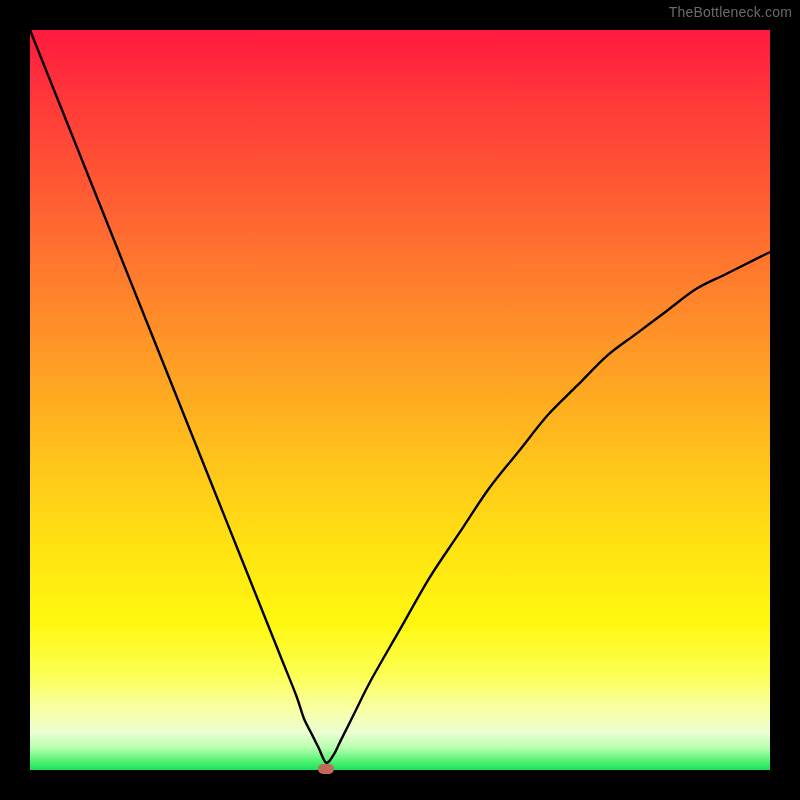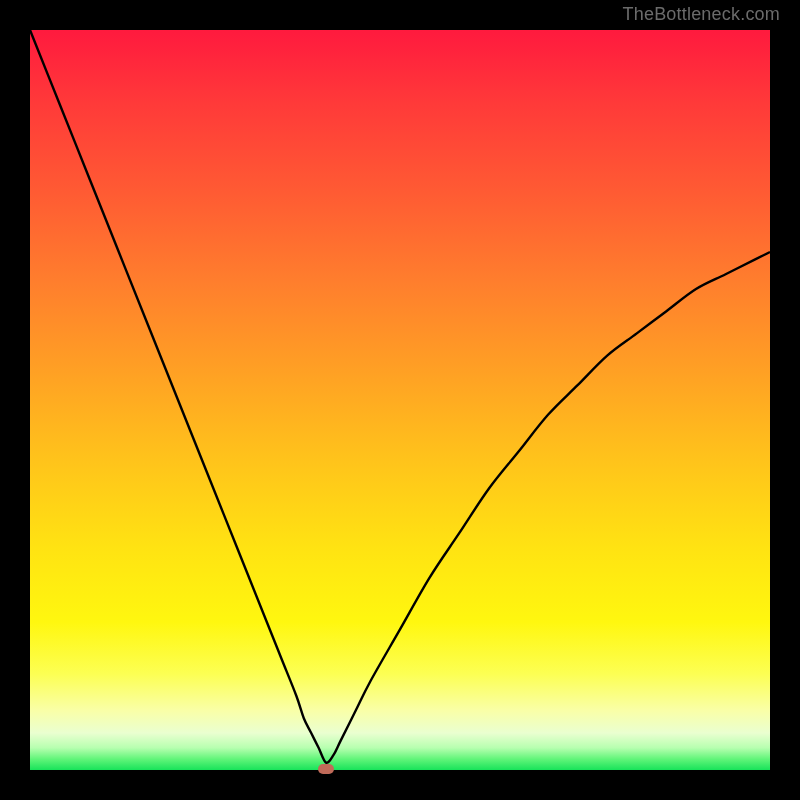--- a/index.html
+++ b/index.html
@@ -38,23 +38,23 @@
       #f9ffa8 92%,
       #eaffd0 95%,
       #b7ffb0 97%,
       #62f57a 98.5%,
       #18e35a 100%
     );
   }
   .watermark {
     position: absolute;
     top: 4px;
-    right: 20px;
+    right: 8px;
     color: #6b6b6b;
-    font-size: 18px;
+    font-size: 14px;
     letter-spacing: 0.2px;
     user-select: none;
   }
   svg.curve {
     position: absolute;
     left: 0;
     top: 0;
     width: 740px;
     height: 740px;
     overflow: visible;

